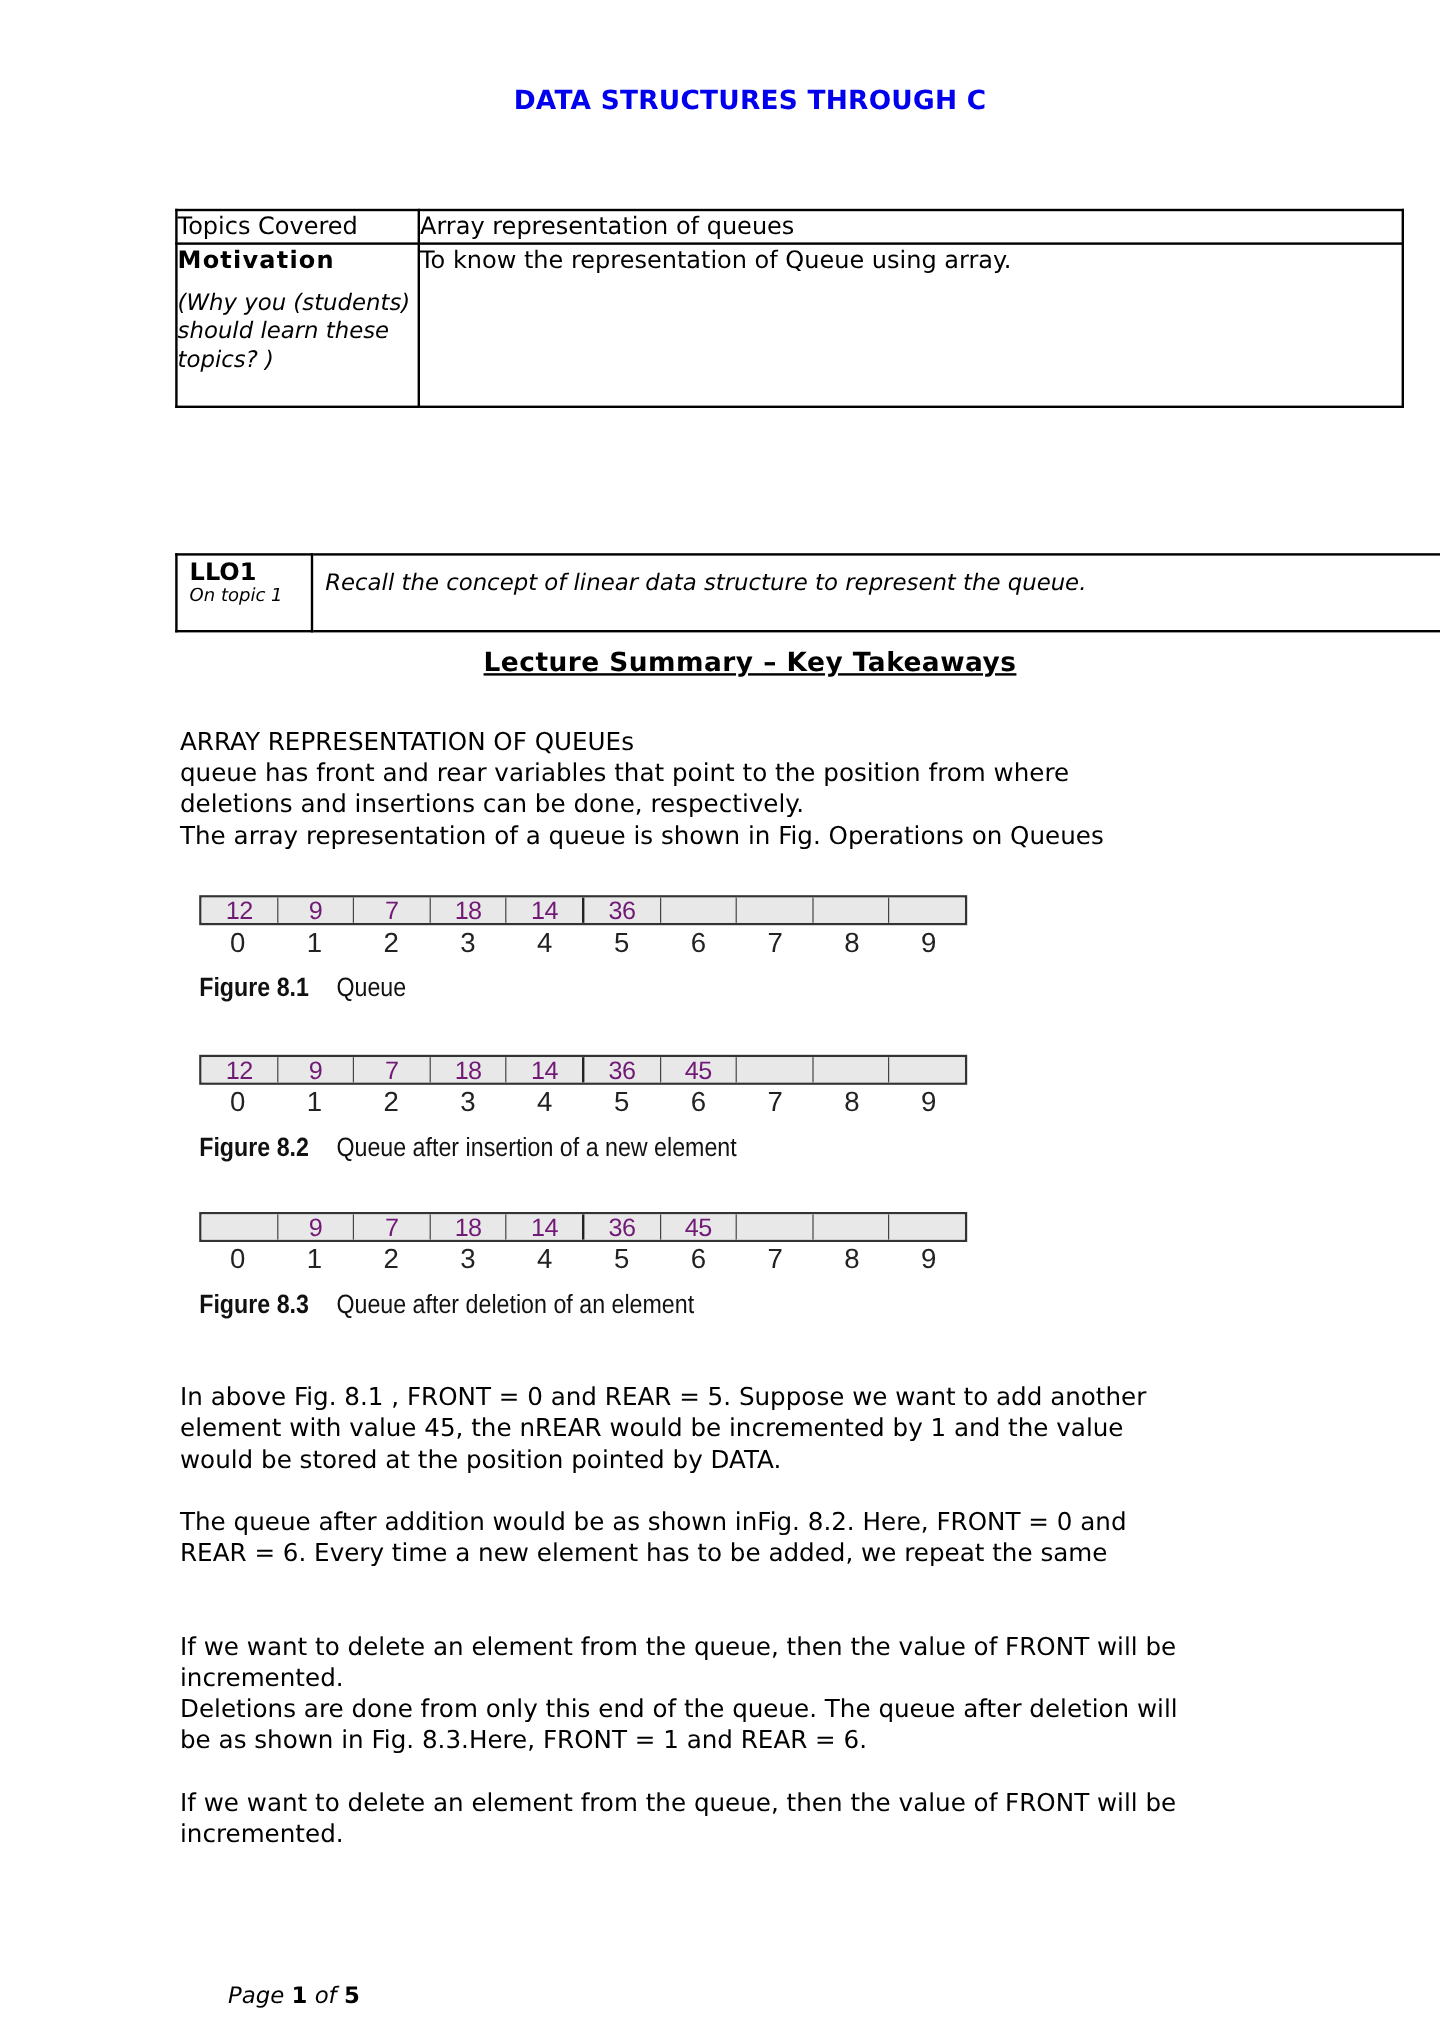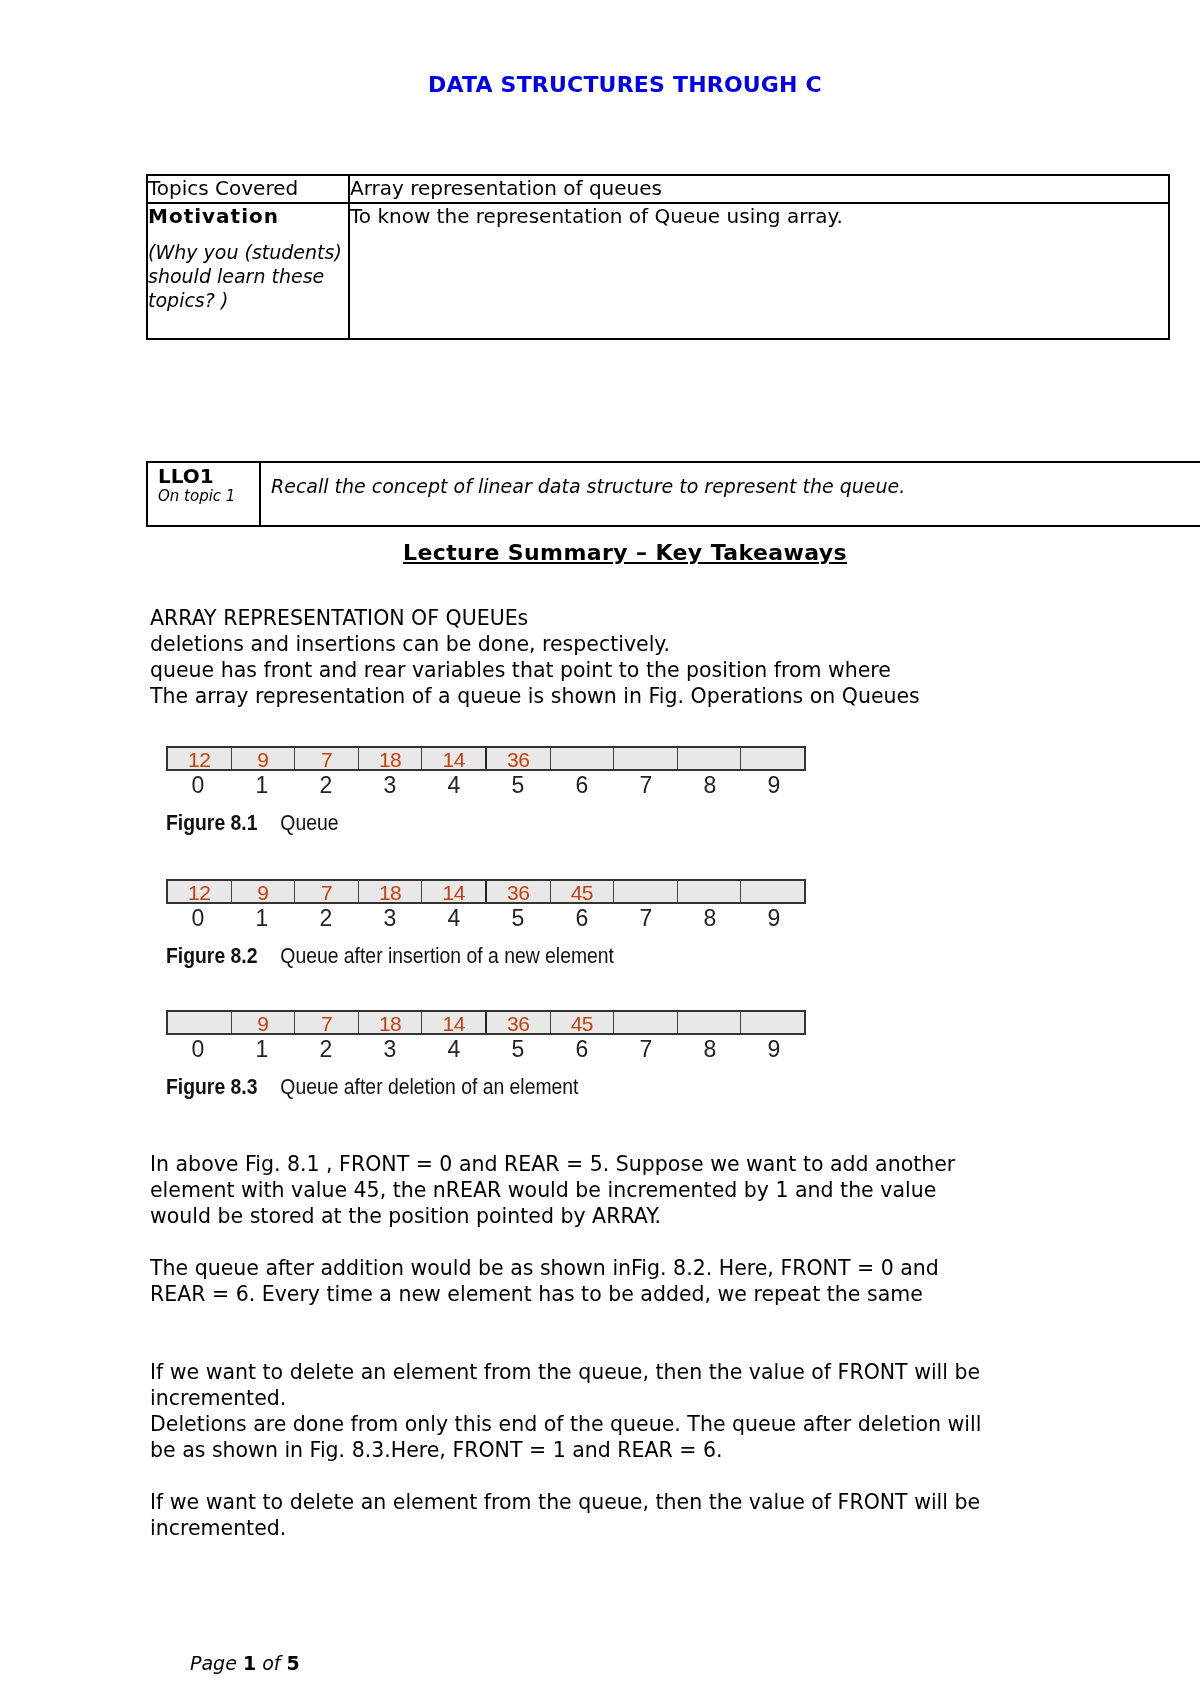--- a/index.html
+++ b/index.html
@@ -26,21 +26,21 @@
   .llo-id { width: 93px; padding: 2px 8px 2px 10px !important; line-height: 18px; }
   .llo-id b { font-weight: bold; font-size: 20px; display: block; line-height: 22px; }
   .llo-id i { font-size: 15px; display: block; line-height: 18px; }
   .llo-text { padding: 12px 10px !important; font-style: italic; font-size: 19px; height: 38px; }
   .summary-head { position: absolute; top: 540px; left: 0; width: 1250px; text-align: center;
                   font-weight: bold; font-size: 22px; text-decoration: underline; letter-spacing: 0.4px; }
   .para { position: absolute; left: 150px; width: 930px; font-size: 20.5px; line-height: 26px; margin: 0; }
   .fig { position: absolute; left: 166px; width: 640px; font-family: "Liberation Sans", sans-serif; }
   .cells { display: flex; border: 2px solid #333; height: 25px; box-sizing: border-box; width: 640px; }
   .cell { flex: 1; background: #e8e8e8; border-left: 1px solid #444; text-align: center;
-          font-size: 21px; line-height: 23px; color: #c2410c; letter-spacing: -0.5px; }
+          font-size: 21px; line-height: 23px; color: #701a75; letter-spacing: -0.5px; }
   .cell:first-child { border-left: none; }
   .cell.thick { border-left: 2px solid #222; }
   .idx { display: flex; width: 640px; margin-top: 1px; }
   .idx span { flex: 1; text-align: center; font-size: 23px; color: #222; line-height: 26px; }
   .cap { margin-top: 12px; font-size: 22px; color: #111; transform: scaleX(0.88); transform-origin: left; white-space: nowrap; }
   .cap b { font-weight: bold; margin-right: 26px; }
   .footer { position: absolute; top: 1652px; left: 190px; font-size: 19px; }
   .footer i { font-style: italic; }
 </style>
 </head>
@@ -73,22 +73,22 @@
     </td>
     <td class="llo-text">Recall the concept of linear data structure to represent the queue.</td>
   </tr>
 </tbody>
   </table>
 
 <div class="summary-head">Lecture Summary – Key Takeaways</div>
 
 <div class="para" style="top:605px">
   <div>ARRAY REPRESENTATION OF QUEUEs</div>
+  <div>queue has front and rear variables that point to the position from where</div>
   <div>deletions and insertions can be done, respectively.</div>
-  <div>queue has front and rear variables that point to the position from where</div>
   <div>The array representation of a queue is shown in Fig. Operations on Queues</div>
 </div>
 
 <div class="fig" style="top:746px">
     <div class="cells">
       <div class="cell">12</div>
       <div class="cell">9</div>
       <div class="cell">7</div>
       <div class="cell">18</div>
       <div class="cell">14</div>
@@ -163,21 +163,21 @@
       <span>7</span>
       <span>8</span>
       <span>9</span>
     </div>
     <div class="cap"><b>Figure 8.3</b><span>Queue after deletion of an element</span></div>
   </div>
 
 <div class="para" style="top:1151px">
     <div>In above Fig. 8.1 , FRONT = 0 and REAR = 5. Suppose we want to add another</div>
     <div>element with value 45, the nREAR would be incremented by 1 and the value</div>
-    <div>would be stored at the position pointed by ARRAY.</div>
+    <div>would be stored at the position pointed by DATA.</div>
   </div>
 <div class="para" style="top:1255px">
     <div>The queue after addition would be as shown inFig. 8.2. Here, FRONT = 0 and</div>
     <div>REAR = 6. Every time a new element has to be added, we repeat the same</div>
   </div>
 <div class="para" style="top:1359px">
     <div>If we want to delete an element from the queue, then the value of FRONT will be</div>
     <div>incremented.</div>
     <div>Deletions are done from only this end of the queue. The queue after deletion will</div>
     <div>be as shown in Fig. 8.3.Here, FRONT = 1 and REAR = 6.</div>

